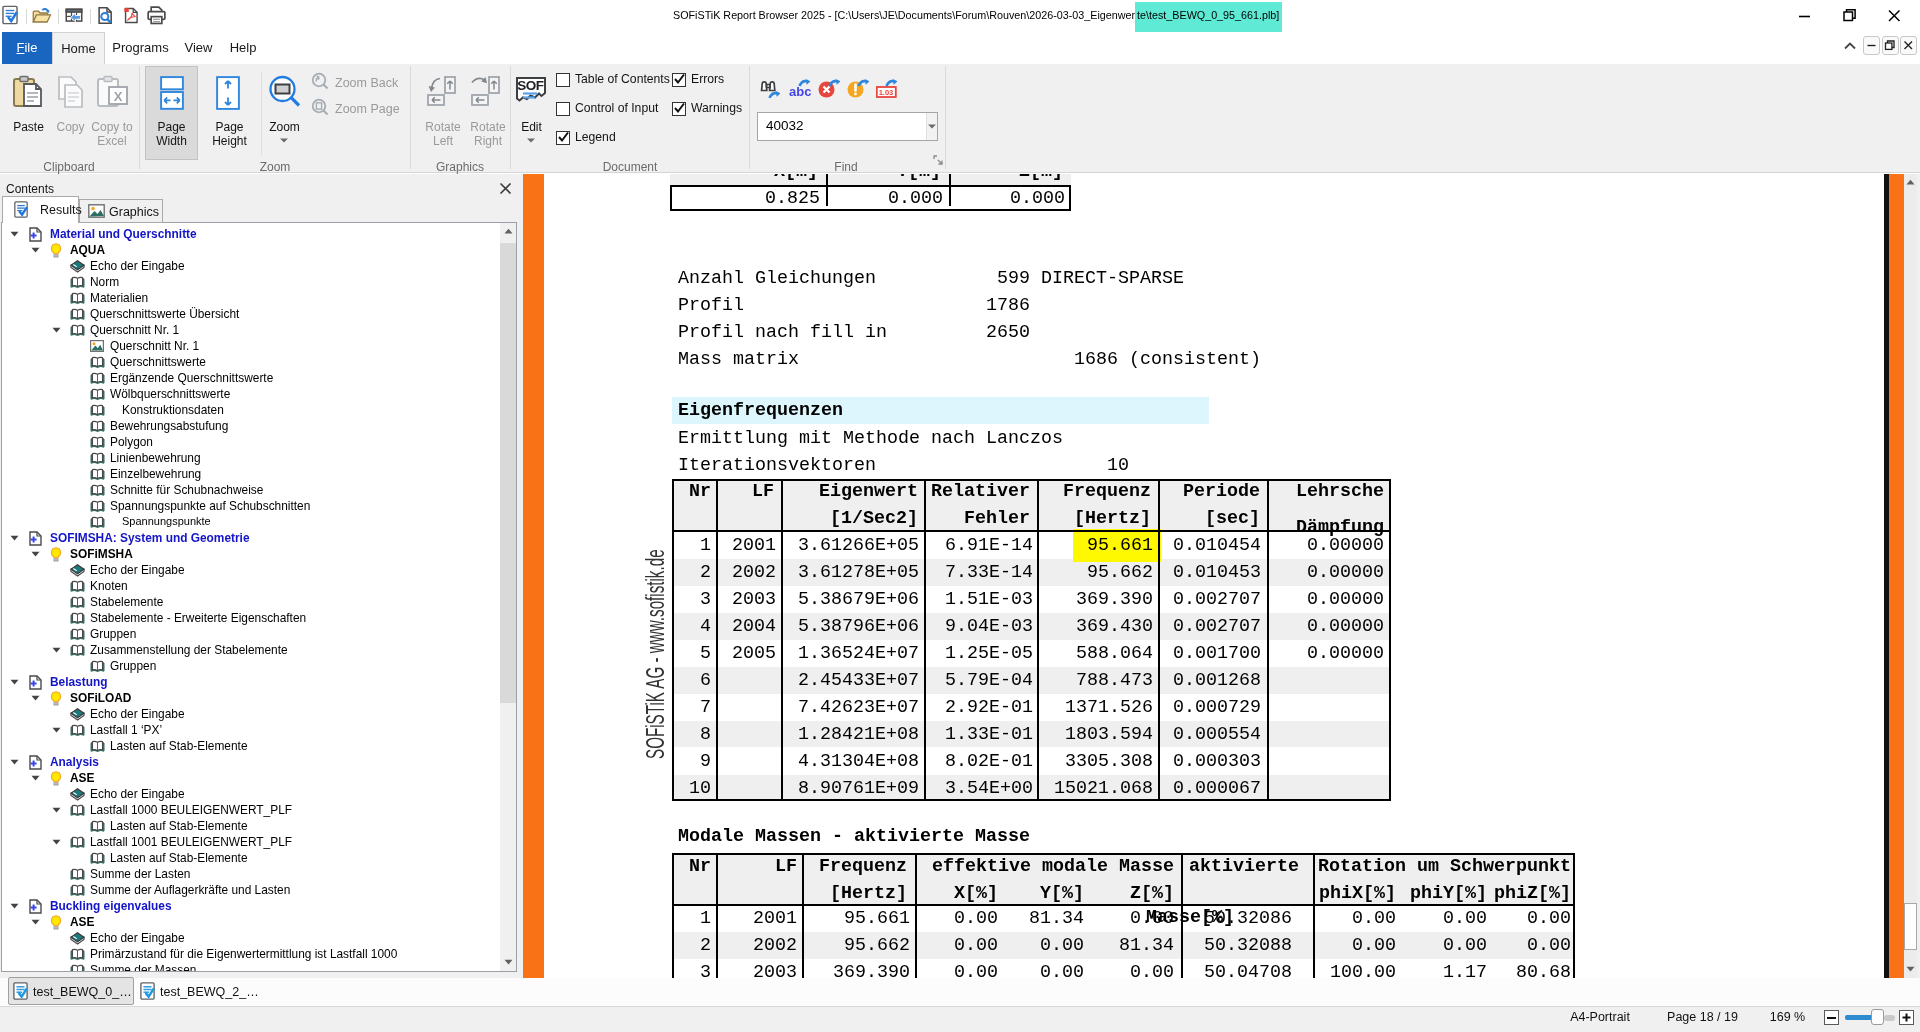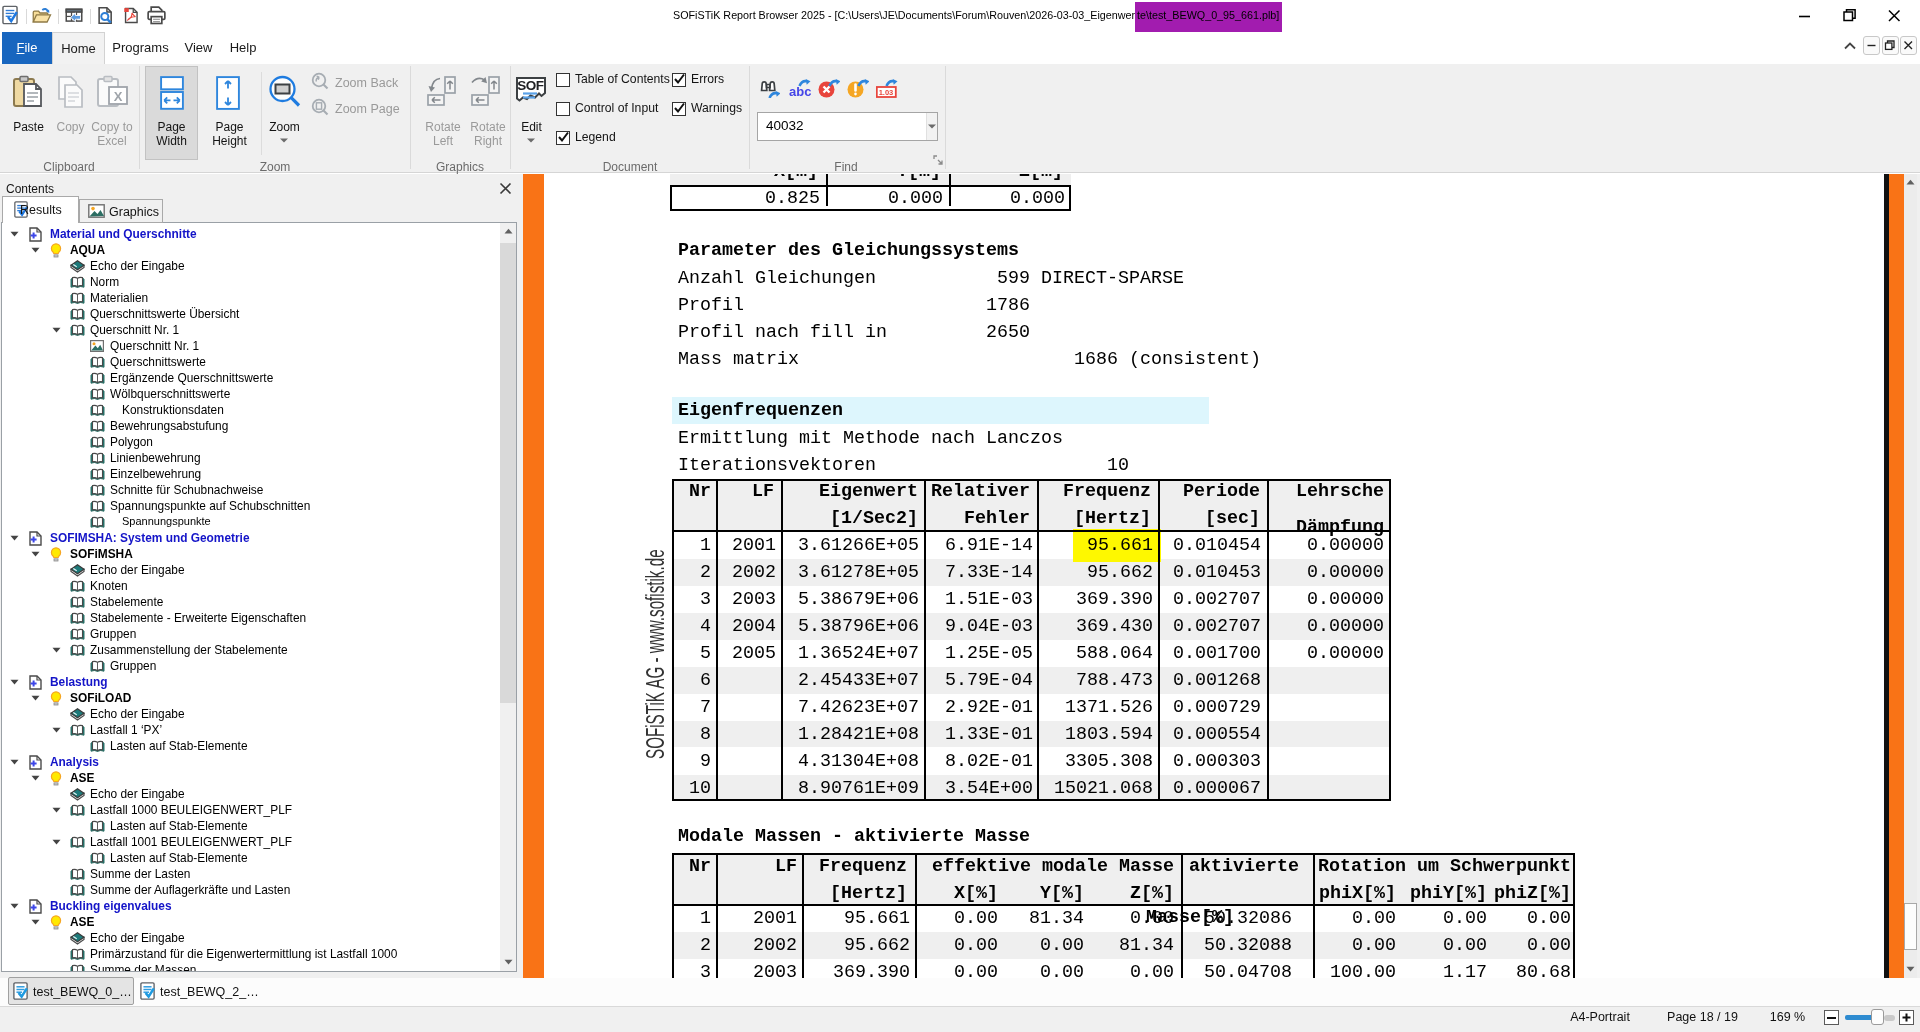--- a/index.html
+++ b/index.html
@@ -50,21 +50,21 @@
       <rect x="2" y="1" width="7" height="6" fill="#e8453c"></rect>
       <path d="M8 19 q3-1.5 5-5 q1.5-3.5 1-5.5 q2.5 4 5.5 6 q-4-0.5 -8 1.5 q-2.5 1.5-3.5 3 z" fill="none" stroke="#e8453c" stroke-width="1.8"></path>
     </svg>
     <svg class="abs" style="left:146px;top:6px" width="21" height="19" viewBox="0 0 26 25">
       <path d="M6 7.5 V1.5 h10 l4 4 v2" fill="#fff" stroke="#4a4a4a" stroke-width="2.2"></path>
       <rect x="2" y="7.5" width="22" height="10" rx="1.5" fill="#fff" stroke="#4a4a4a" stroke-width="2.2"></rect>
       <rect x="6" y="14" width="14" height="9" fill="#fff" stroke="#4a4a4a" stroke-width="2.2"></rect>
       <line x1="8.5" y1="17.5" x2="17.5" y2="17.5" stroke="#9a9a9a" stroke-width="1.6"></line>
       <line x1="8.5" y1="20.5" x2="17.5" y2="20.5" stroke="#9a9a9a" stroke-width="1.6"></line>
     </svg>
-    <div class="abs" style="left:673px;top:9px;font-size:10.75px;color:#000;white-space:pre;">SOFiSTiK Report Browser 2025 - [C:\Users\JE\Documents\Forum\Rouven\2026-03-03_Eigenwer<span style="background:#a21caf;padding:7px 3px 12px 2px;">te\test_BEWQ_0_95_661.plb]</span></div>
+    <div class="abs" style="left:673px;top:9px;font-size:10.75px;color:#000;white-space:pre;">SOFiSTiK Report Browser 2025 - [C:\Users\JE\Documents\Forum\Rouven\2026-03-03_Eigenwer<span style="background:#5eead4;padding:7px 3px 12px 2px;">te\test_BEWQ_0_95_661.plb]</span></div>
     <svg class="abs" style="left:1795px;top:6px" width="115" height="20" viewBox="0 0 115 20">
       <line x1="4" y1="10.5" x2="15" y2="10.5" stroke="#000" stroke-width="1.6"></line>
       <rect x="49" y="6" width="8.5" height="8.5" fill="none" stroke="#000" stroke-width="1.5"></rect>
       <path d="M51.5 6 v-2.3 h8.6 v8.6 h-2.3" fill="none" stroke="#000" stroke-width="1.5"></path>
       <path d="M94 4.5 l10.5 10.5 M104.5 4.5 L94 15" stroke="#000" stroke-width="1.5"></path>
     </svg>
   </div>
 <div class="abs" style="left:0;top:32px;width:1920px;height:32px;background:#fff;">
     <div class="abs" style="left:2px;top:0;width:50px;height:32px;background:#1866bf;color:#fff;font-size:13px;text-align:center;line-height:32px;"><span style="text-decoration:underline;">F</span>ile</div>
     <div class="abs" style="left:52px;top:0;width:53px;height:32px;background:#f2f2f2;border:1px solid #d2d2d2;border-bottom:none;color:#1a1a1a;font-size:13px;text-align:center;line-height:32px;">Home</div>
@@ -267,21 +267,21 @@
   </svg>
 <div class="abs ui" style="left:109px;top:205px;font-size:12.5px;">Graphics</div>
 <div class="abs" style="left:2px;top:196px;width:77px;height:27px;background:#fff;border:1px solid #a9a9a9;border-bottom:none;"></div>
 <svg class="abs" style="left:14px;top:201px" width="14" height="17" viewBox="0 0 20 24">
     <rect x="1.2" y="1.2" width="17.6" height="21.6" rx="1.5" fill="#fff" stroke="#5f6368" stroke-width="1.8"></rect>
     <line x1="4.6" y1="6.4" x2="15.4" y2="6.4" stroke="#2f7cd6" stroke-width="1.9"></line>
     <line x1="4.6" y1="10" x2="15.4" y2="10" stroke="#2f7cd6" stroke-width="1.9"></line>
     <line x1="4.6" y1="13.6" x2="12" y2="13.6" stroke="#2f7cd6" stroke-width="1.9"></line>
     <path d="M7.5 14.5 L11.5 19.5 L18.5 8.5" fill="none" stroke="#1e78e0" stroke-width="3.4"></path>
   </svg>
-<div class="abs ui" style="left:20px;top:203px;font-size:12.5px;">Results</div>
+<div class="abs ui" style="left:40px;top:203px;font-size:12.5px;">Results</div>
 <div class="abs" style="left:2px;top:223px;width:498px;height:748px;overflow:hidden;">
     <svg class="abs" style="left:8px;top:7.5px" width="9" height="6" viewBox="0 0 9 6">
       <path d="M0.5 0.8 H8.5 L4.5 5.4 z" fill="#444"></path>
     </svg>
     <svg class="abs" style="left:27px;top:3.5px" width="13" height="15" viewBox="0 0 13 15">
       <path d="M1 1 h7 l4 4 v9 h-11 z" fill="#fff" stroke="#4a4a4a" stroke-width="1.4"></path>
       <path d="M8 1 v4 h4" fill="none" stroke="#4a4a4a" stroke-width="1.2"></path>
       <path d="M4.6 5.5 v6 M1.6 8.5 h6" stroke="#3d46e8" stroke-width="2"></path>
     </svg>
     <div class="abs" style="left:48px;top:4.0px;font-size:11.9px;color:#1414c8;font-weight:bold;white-space:pre;">Material und Querschnitte</div>
@@ -618,21 +618,20 @@
     <div class="abs" style="left:147px;top:-20px;width:401px;height:56.5px;border:2px solid #000;background:#fff;"></div>
     <div class="abs" style="left:147px;top:-20px;width:401px;height:32.5px;background:#efefef;border-bottom:2px solid #000;"></div>
     <div class="abs" style="left:303px;top:-20px;width:2px;height:52px;background:#000;"></div>
     <div class="abs" style="left:426px;top:-20px;width:2px;height:52px;background:#000;"></div>
     <div class="abs mono b" style="left:185px;top:-16.5px;width:110px;text-align:right;">X[m]</div>
     <div class="abs mono b" style="left:308px;top:-16.5px;width:110px;text-align:right;">Y[m]</div>
     <div class="abs mono b" style="left:430px;top:-16.5px;width:110px;text-align:right;">Z[m]</div>
     <div class="abs mono" style="left:187px;top:11.0px;width:110px;text-align:right;">0.825</div>
     <div class="abs mono" style="left:310px;top:11.0px;width:110px;text-align:right;">0.000</div>
     <div class="abs mono" style="left:432px;top:11.0px;width:110px;text-align:right;">0.000</div>
-    <div class="abs mono" style="left:155px;top:62.5px;font-weight:bold;">Parameter des Gleichungssystems</div>
     <div class="abs mono" style="left:155px;top:90.5px;">Anzahl Gleichungen           599 DIRECT-SPARSE</div>
     <div class="abs mono" style="left:155px;top:118.0px;">Profil                      1786</div>
     <div class="abs mono" style="left:155px;top:145.0px;">Profil nach fill in         2650</div>
     <div class="abs mono" style="left:155px;top:172.0px;">Mass matrix                         1686 (consistent)</div>
     <div class="abs" style="left:149px;top:223px;width:537px;height:27px;background:#ddf6fd;"></div>
     <div class="abs mono" style="left:155px;top:222.5px;font-weight:bold;">Eigenfrequenzen</div>
     <div class="abs mono" style="left:155px;top:251.0px;">Ermittlung mit Methode nach Lanczos</div>
     <div class="abs mono" style="left:155px;top:278.0px;">Iterationsvektoren                     10</div>
     <div class="abs" style="left:149px;top:305px;width:719px;height:322px;background:#fff;"></div>
     <div class="abs" style="left:149px;top:305px;width:719px;height:53px;background:#efefef;"></div>

